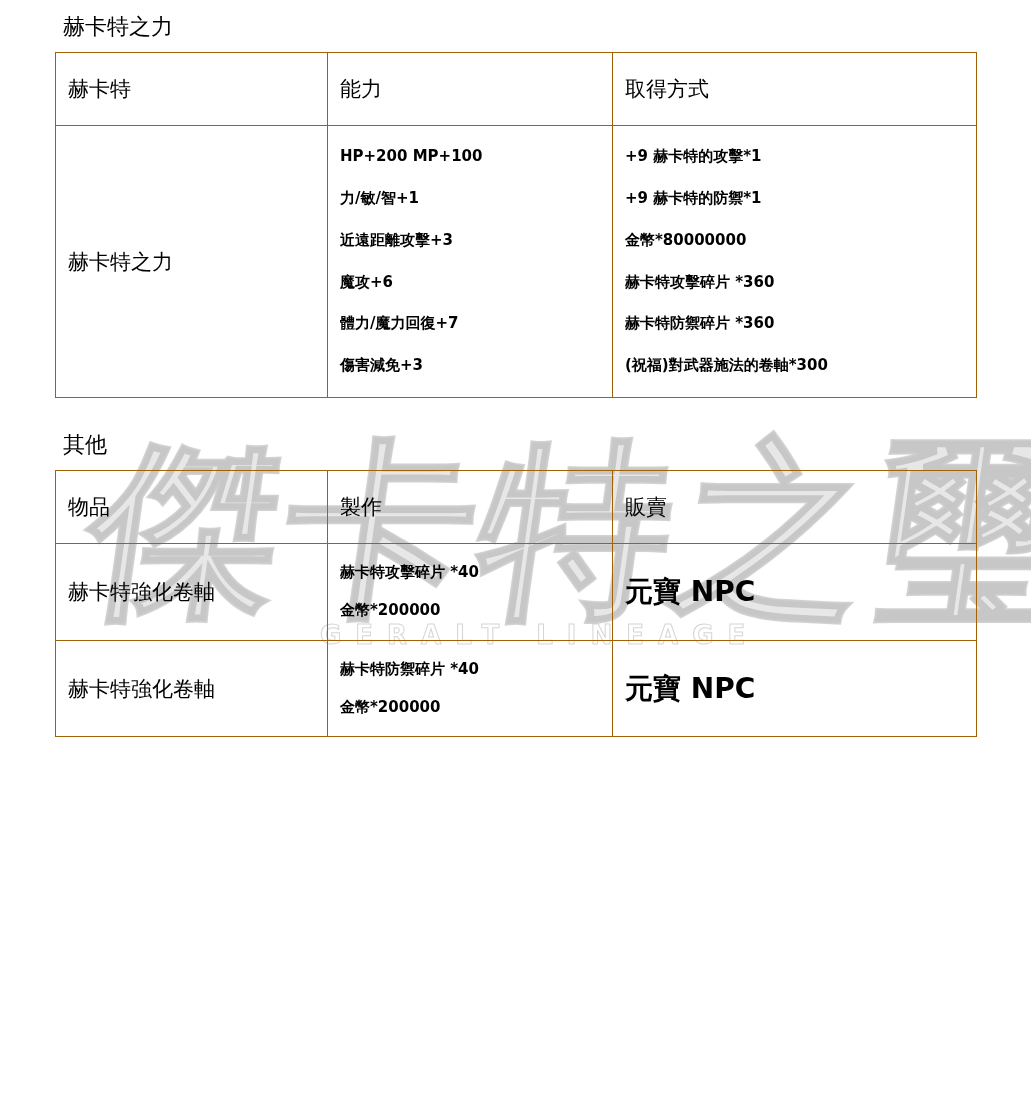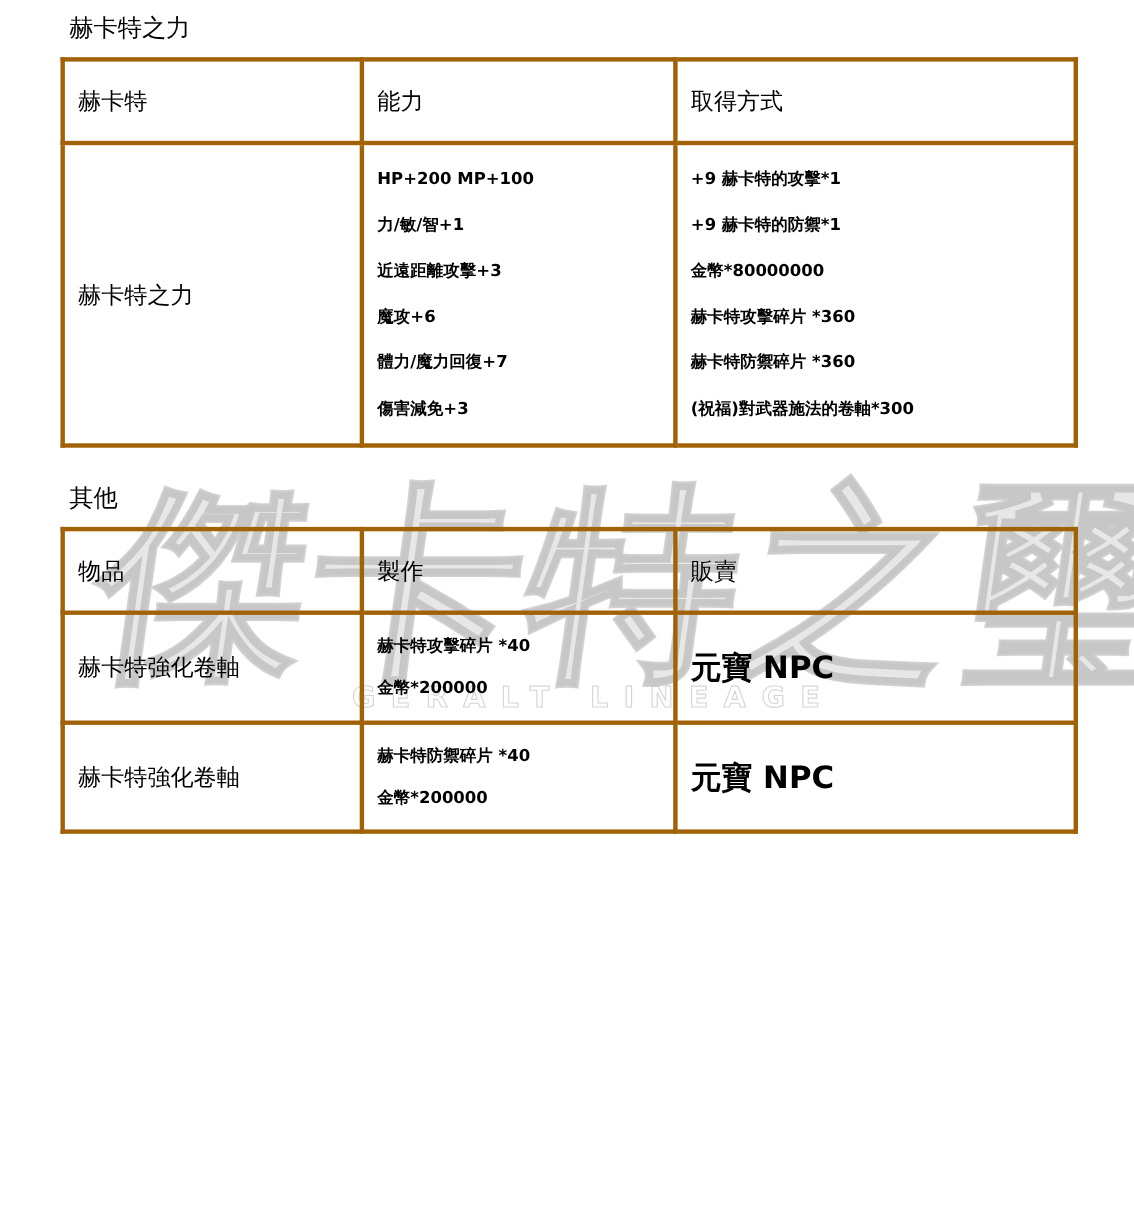--- a/index.html
+++ b/index.html
@@ -74,21 +74,21 @@
   
   table.doc {
     position: relative;
     z-index: 2;
     border-collapse: collapse;
     width: 921px;
     table-layout: fixed;
     background: transparent;
   }
   table.doc td, table.doc th {
-    border: 4px solid #a16207;
+    border: 1px solid #a16207;
     vertical-align: middle;
     padding: 10px 12px;
     font-size: 21px;
     text-align: left;
     font-weight: normal;
   }
   table.doc thead td {
     height: 56px;
     padding: 8px 12px;
   }

